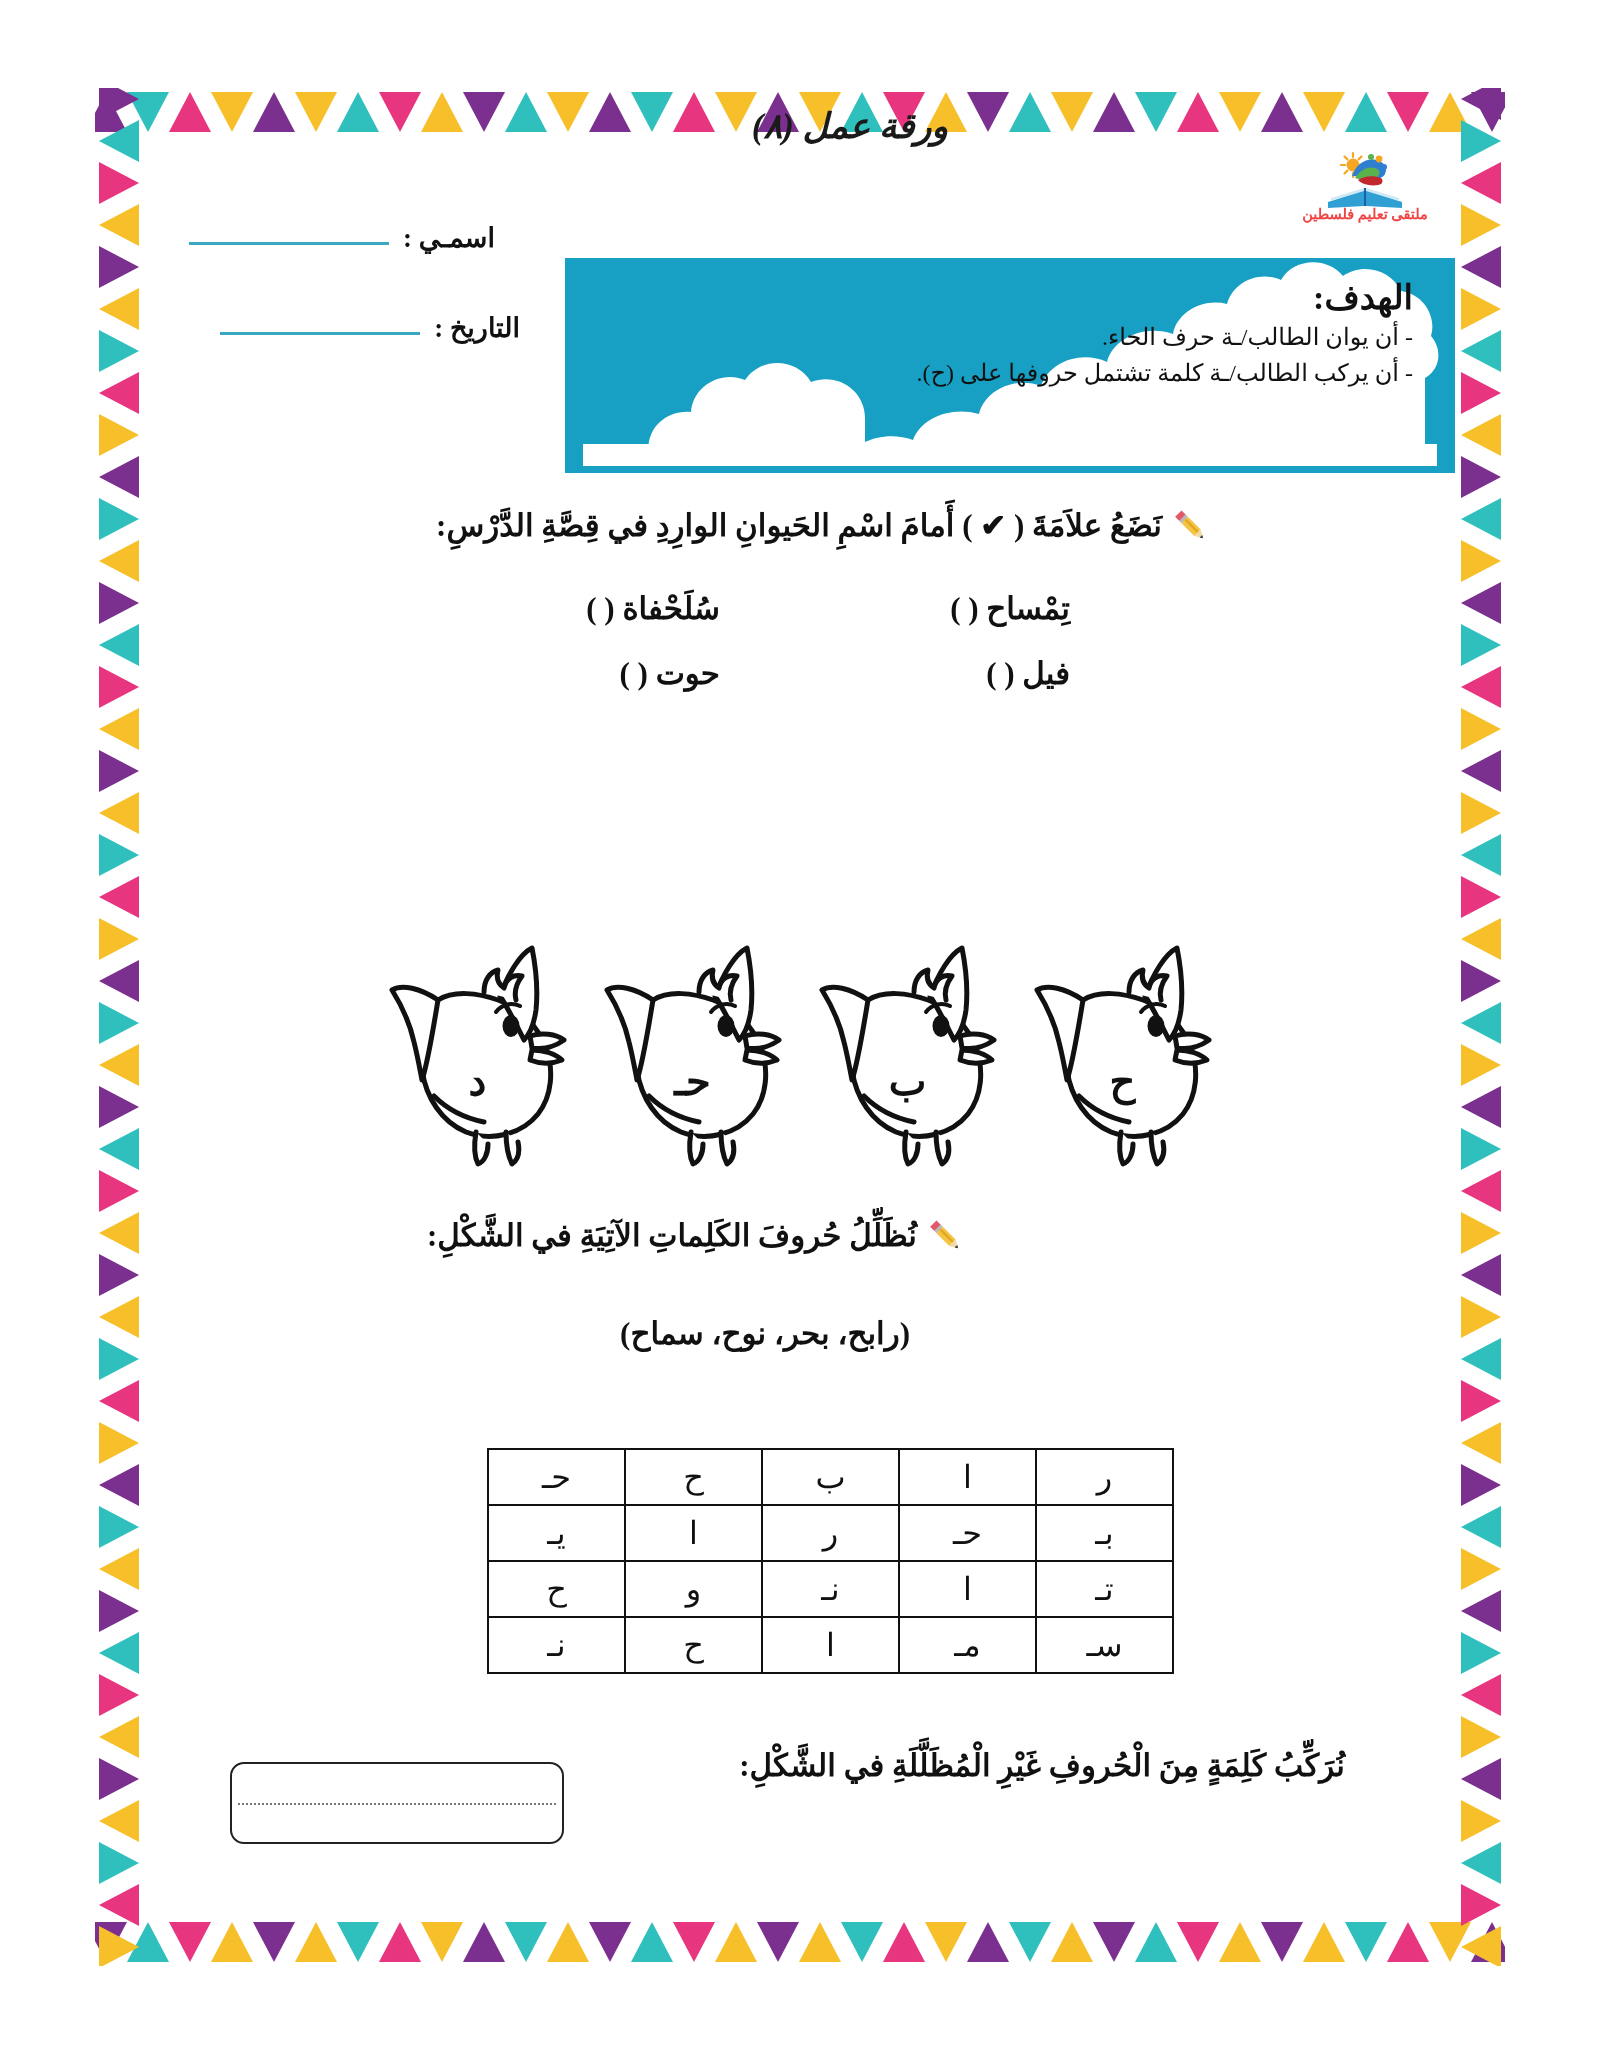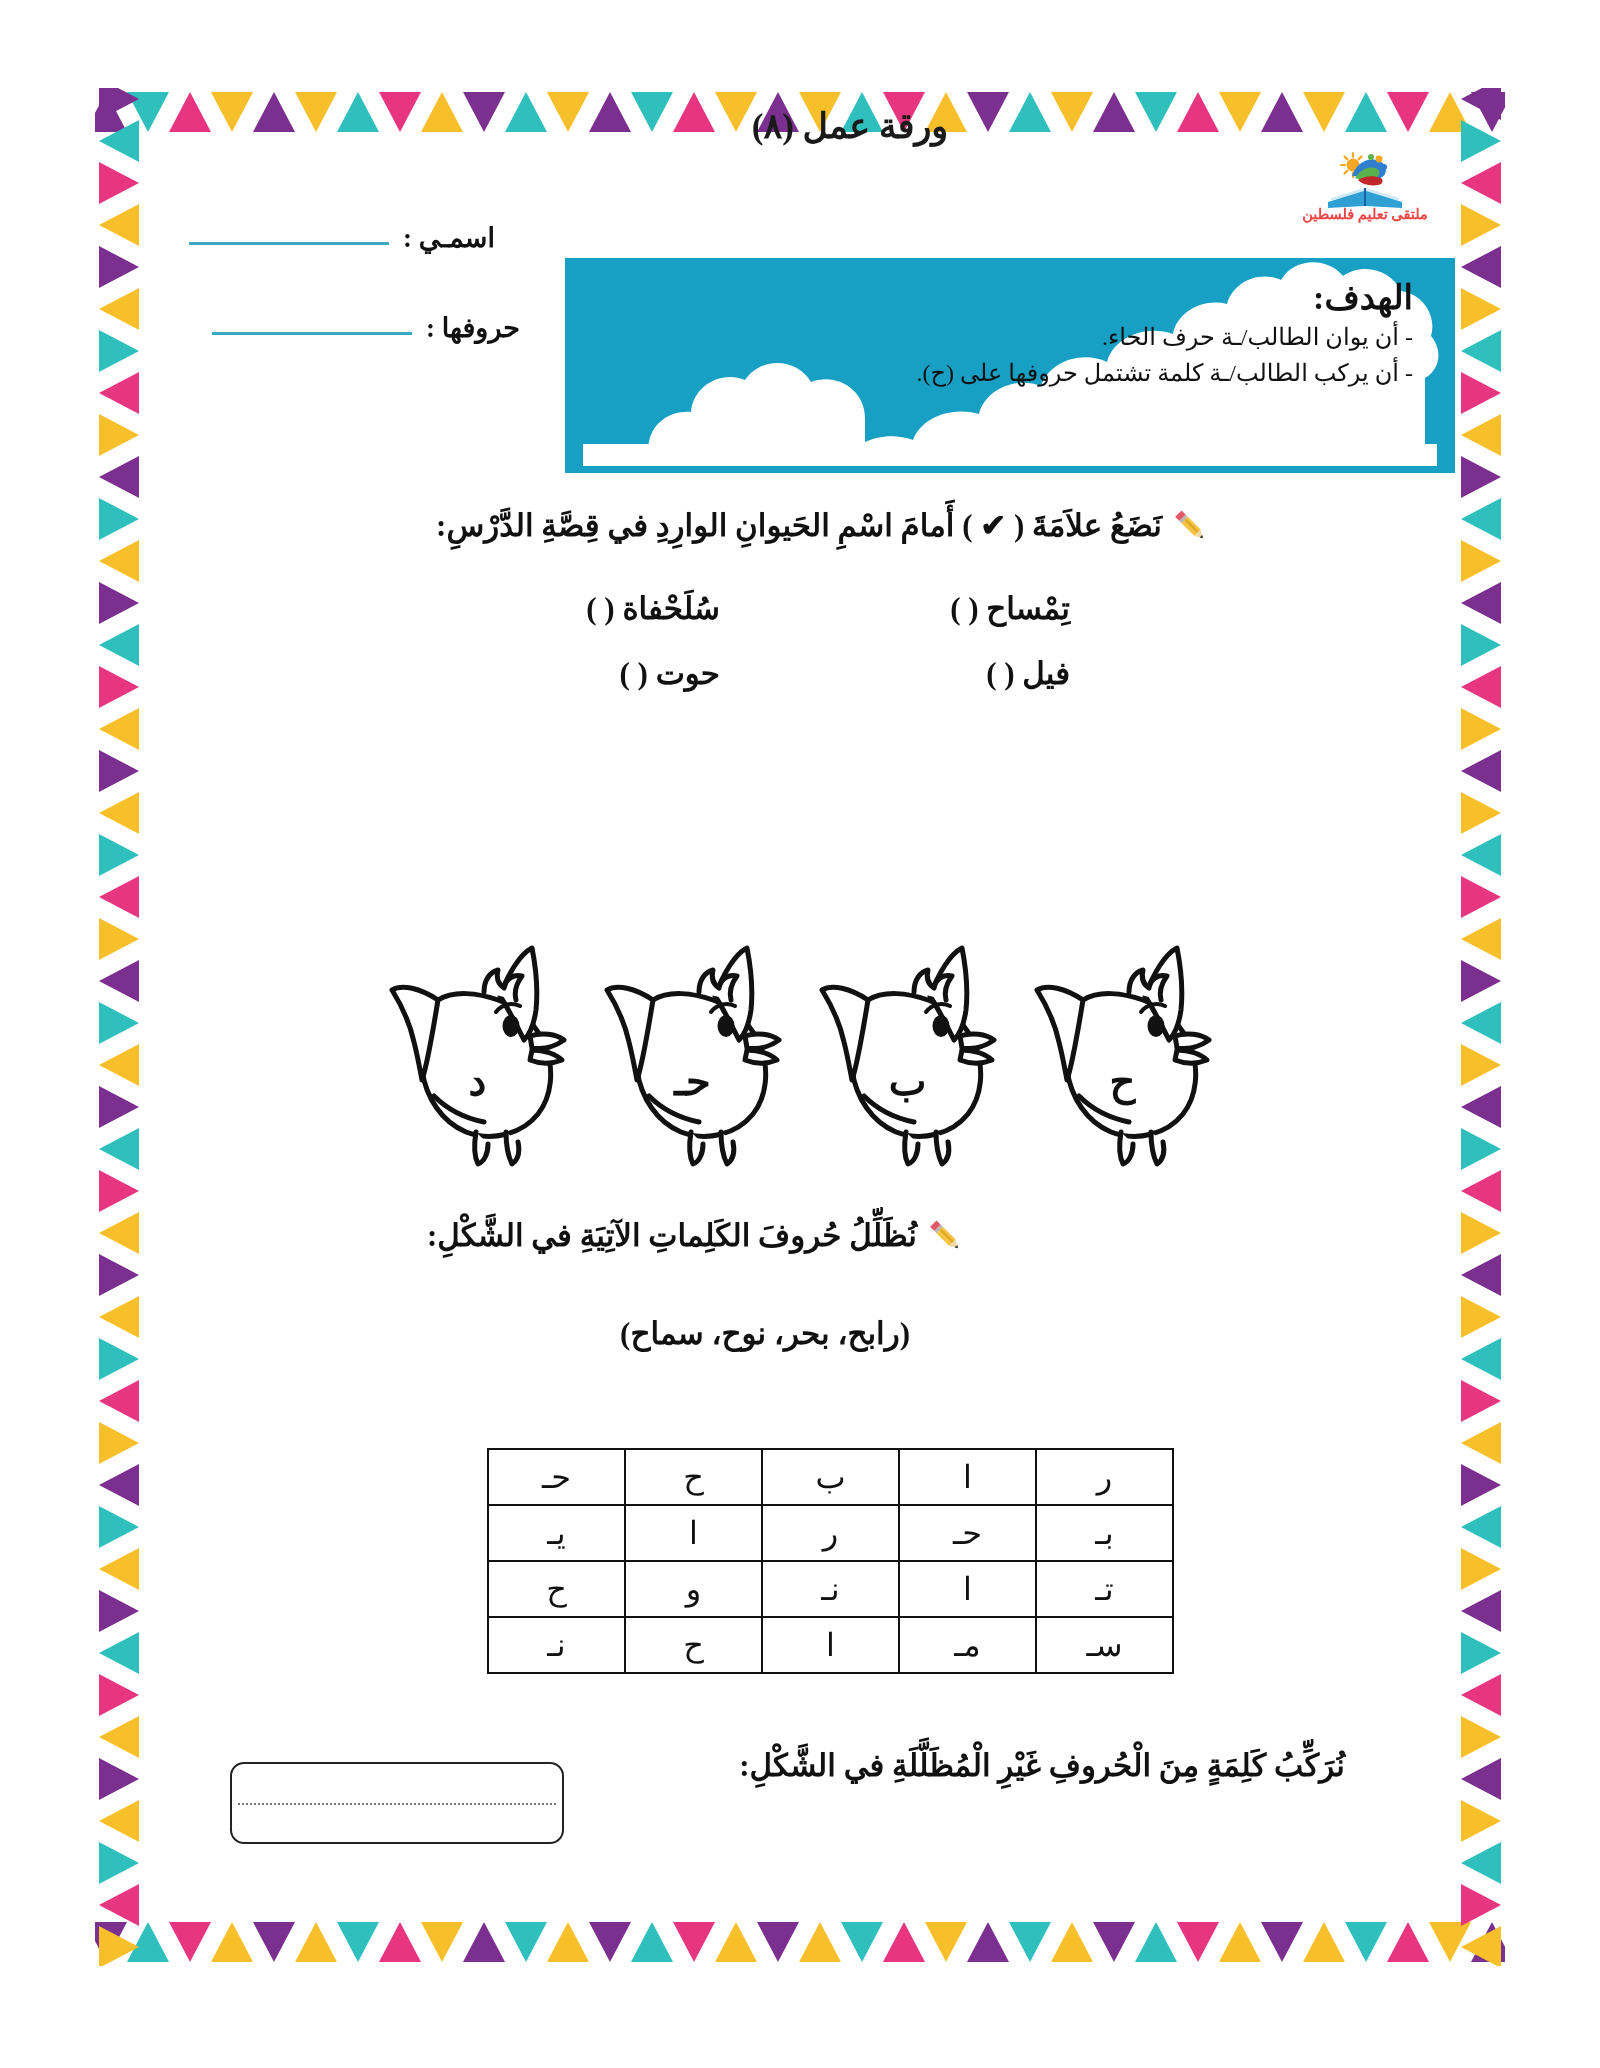--- a/index.html
+++ b/index.html
@@ -38,20 +38,21 @@
     right: 430px;
     top: 100px;
     width: 640px;
     text-align: center;
     font-family: "Liberation Serif", serif;
     font-weight: bold;
     color: #1a1a1a;
     font-size: 35px;
     line-height: 1.55;
     direction: rtl;
+    font-style: italic;
   }
   .header-title .line2 { display: block; }
 
   .logo {
     position: absolute;
     right: 170px;
     top: 150px;
     width: 130px;
     text-align: center;
   }
@@ -435,21 +436,21 @@
       <path d="M42 38 L44 38 L44 56 L42 56 Z" fill="#1b5fa8"></path>
     </svg>
     <div class="logo-text">ملتقى تعليم فلسطين</div>
   </div>
 
   <div class="field field-name">
     <span class="field-label">اسمـي :</span>
     <span class="field-line"></span>
   </div>
   <div class="field field-date">
-    <span class="field-label">حروفها :</span>
+    <span class="field-label">التاريخ :</span>
     <span class="field-line"></span>
   </div>
 
   <div class="goal-box">
     <svg class="goal-cloud" viewBox="0 0 890 215" preserveAspectRatio="none">
       <path fill="#ffffff" d="
         M 30 200
         L 860 200
         L 860 120
         C 875 112 878 92 866 78

